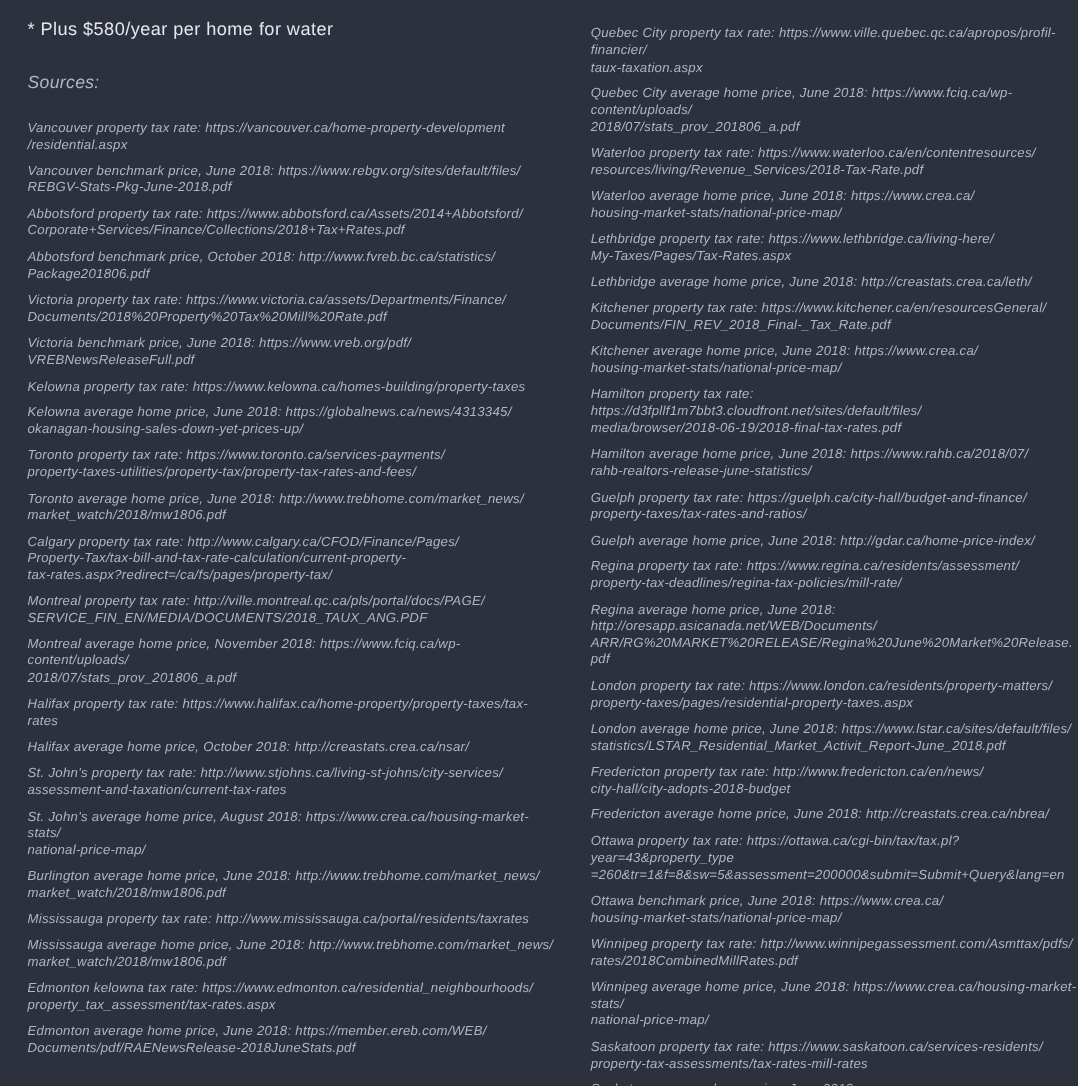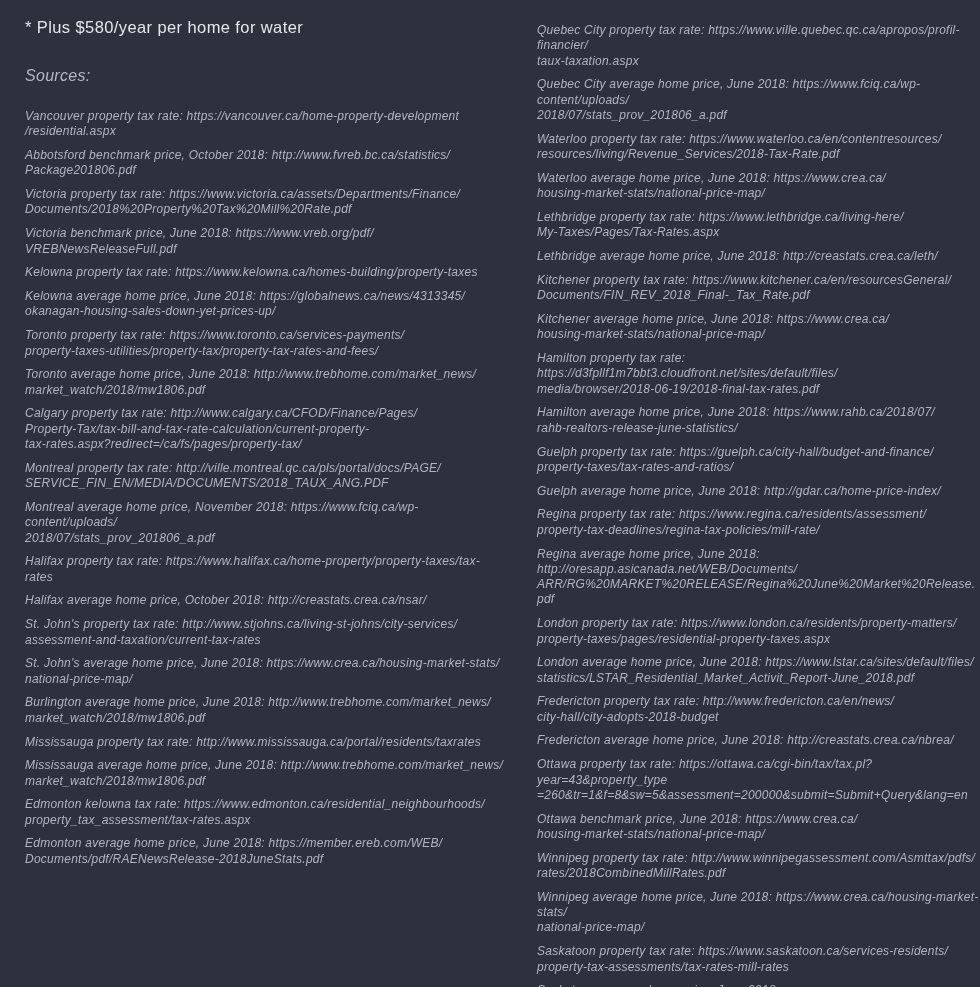--- a/index.html
+++ b/index.html
@@ -60,20 +60,24 @@
 </head>
 <body>
 
 <div class="page">
   <div class="col">
     <p class="note">* Plus $580/year per home for water</p>
     <p class="sources-label">Sources:</p>
     <div>
         <p class="source-entry">Vancouver property tax rate: https://vancouver.ca/home-property-development
 /residential.aspx</p>
+        <p class="source-entry">Vancouver benchmark price, June 2018: https://www.rebgv.org/sites/default/files/
+REBGV-Stats-Pkg-June-2018.pdf</p>
+        <p class="source-entry">Abbotsford property tax rate: https://www.abbotsford.ca/Assets/2014+Abbotsford/
+Corporate+Services/Finance/Collections/2018+Tax+Rates.pdf</p>
         <p class="source-entry">Abbotsford benchmark price, October 2018: http://www.fvreb.bc.ca/statistics/
 Package201806.pdf</p>
         <p class="source-entry">Victoria property tax rate: https://www.victoria.ca/assets/Departments/Finance/
 Documents/2018%20Property%20Tax%20Mill%20Rate.pdf</p>
         <p class="source-entry">Victoria benchmark price, June 2018: https://www.vreb.org/pdf/
 VREBNewsReleaseFull.pdf</p>
         <p class="source-entry">Kelowna property tax rate: https://www.kelowna.ca/homes-building/property-taxes</p>
         <p class="source-entry">Kelowna average home price, June 2018: https://globalnews.ca/news/4313345/
 okanagan-housing-sales-down-yet-prices-up/</p>
         <p class="source-entry">Toronto property tax rate: https://www.toronto.ca/services-payments/
@@ -84,21 +88,21 @@
 Property-Tax/tax-bill-and-tax-rate-calculation/current-property-
 tax-rates.aspx?redirect=/ca/fs/pages/property-tax/</p>
         <p class="source-entry">Montreal property tax rate: http://ville.montreal.qc.ca/pls/portal/docs/PAGE/
 SERVICE_FIN_EN/MEDIA/DOCUMENTS/2018_TAUX_ANG.PDF</p>
         <p class="source-entry">Montreal average home price, November 2018: https://www.fciq.ca/wp-content/uploads/
 2018/07/stats_prov_201806_a.pdf</p>
         <p class="source-entry">Halifax property tax rate: https://www.halifax.ca/home-property/property-taxes/tax-rates</p>
         <p class="source-entry">Halifax average home price, October 2018: http://creastats.crea.ca/nsar/</p>
         <p class="source-entry">St. John's property tax rate: http://www.stjohns.ca/living-st-johns/city-services/
 assessment-and-taxation/current-tax-rates</p>
-        <p class="source-entry">St. John's average home price, June 2018: https://www.crea.ca/housing-market-stats/
+        <p class="source-entry">St. John's average home price, August 2018: https://www.crea.ca/housing-market-stats/
 national-price-map/</p>
         <p class="source-entry">Burlington average home price, June 2018: http://www.trebhome.com/market_news/
 market_watch/2018/mw1806.pdf</p>
         <p class="source-entry">Mississauga property tax rate: http://www.mississauga.ca/portal/residents/taxrates</p>
         <p class="source-entry">Mississauga average home price, June 2018: http://www.trebhome.com/market_news/
 market_watch/2018/mw1806.pdf</p>
         <p class="source-entry">Edmonton kelowna tax rate: https://www.edmonton.ca/residential_neighbourhoods/
 property_tax_assessment/tax-rates.aspx</p>
         <p class="source-entry">Edmonton average home price, June 2018: https://member.ereb.com/WEB/
 Documents/pdf/RAENewsRelease-2018JuneStats.pdf</p>

